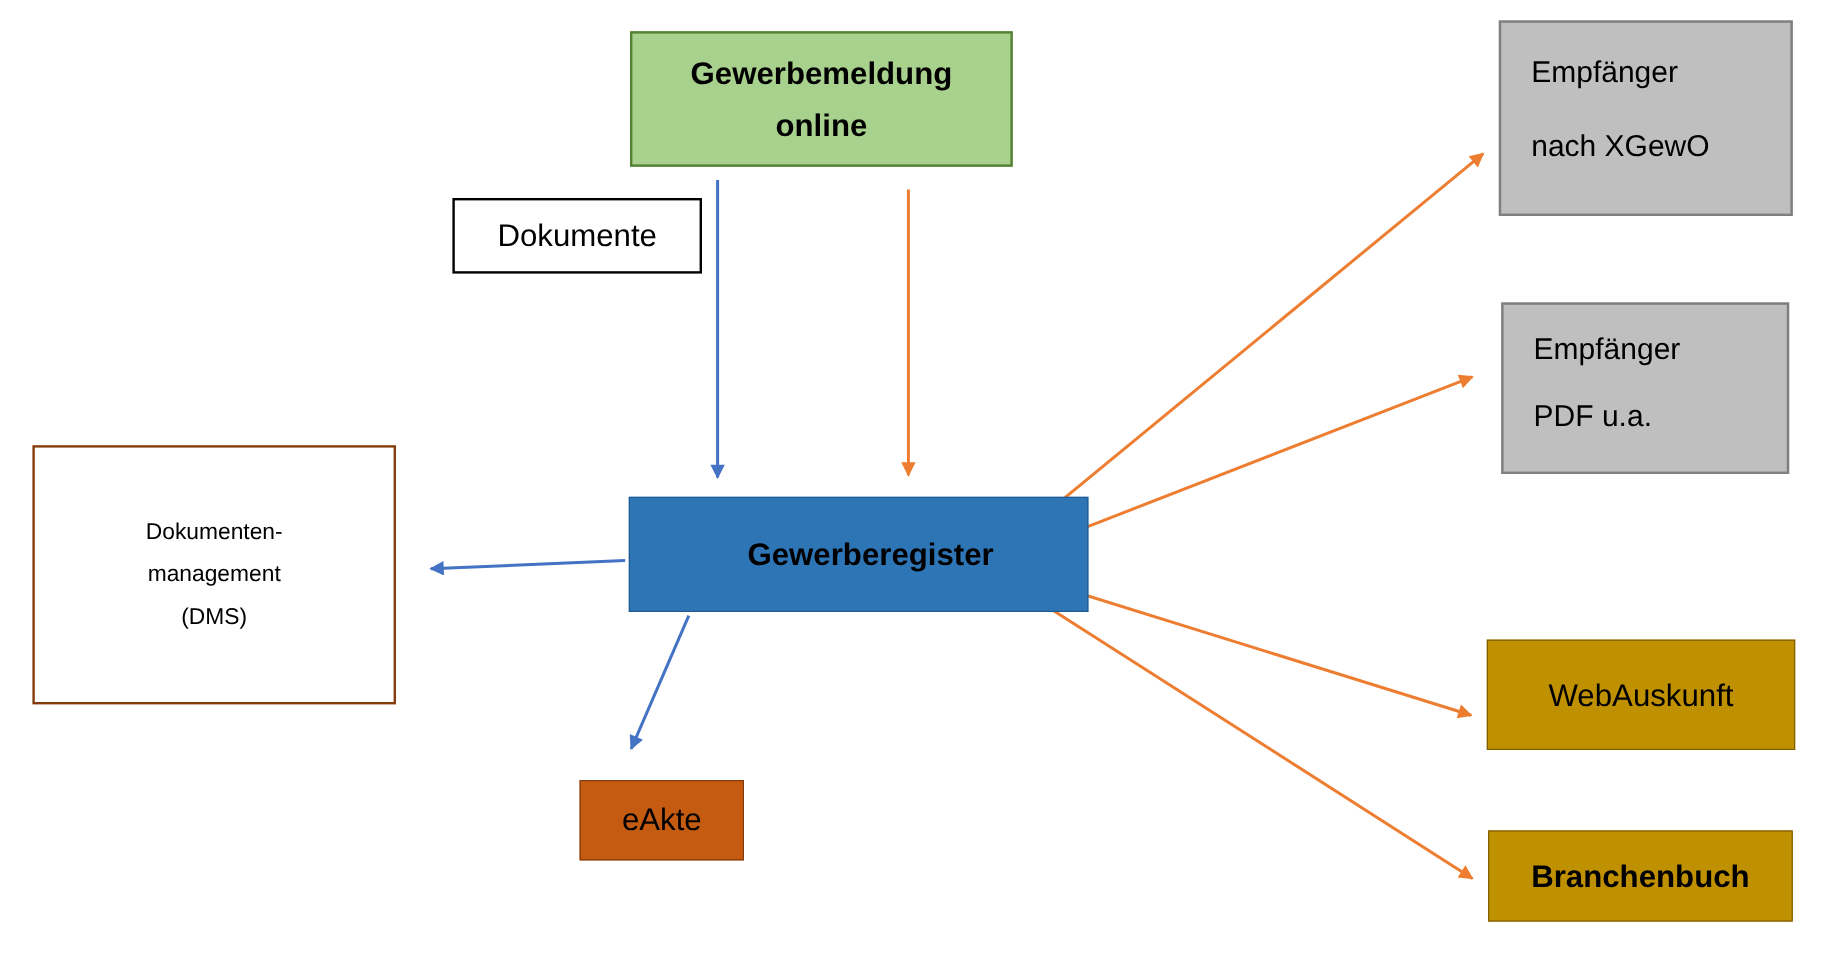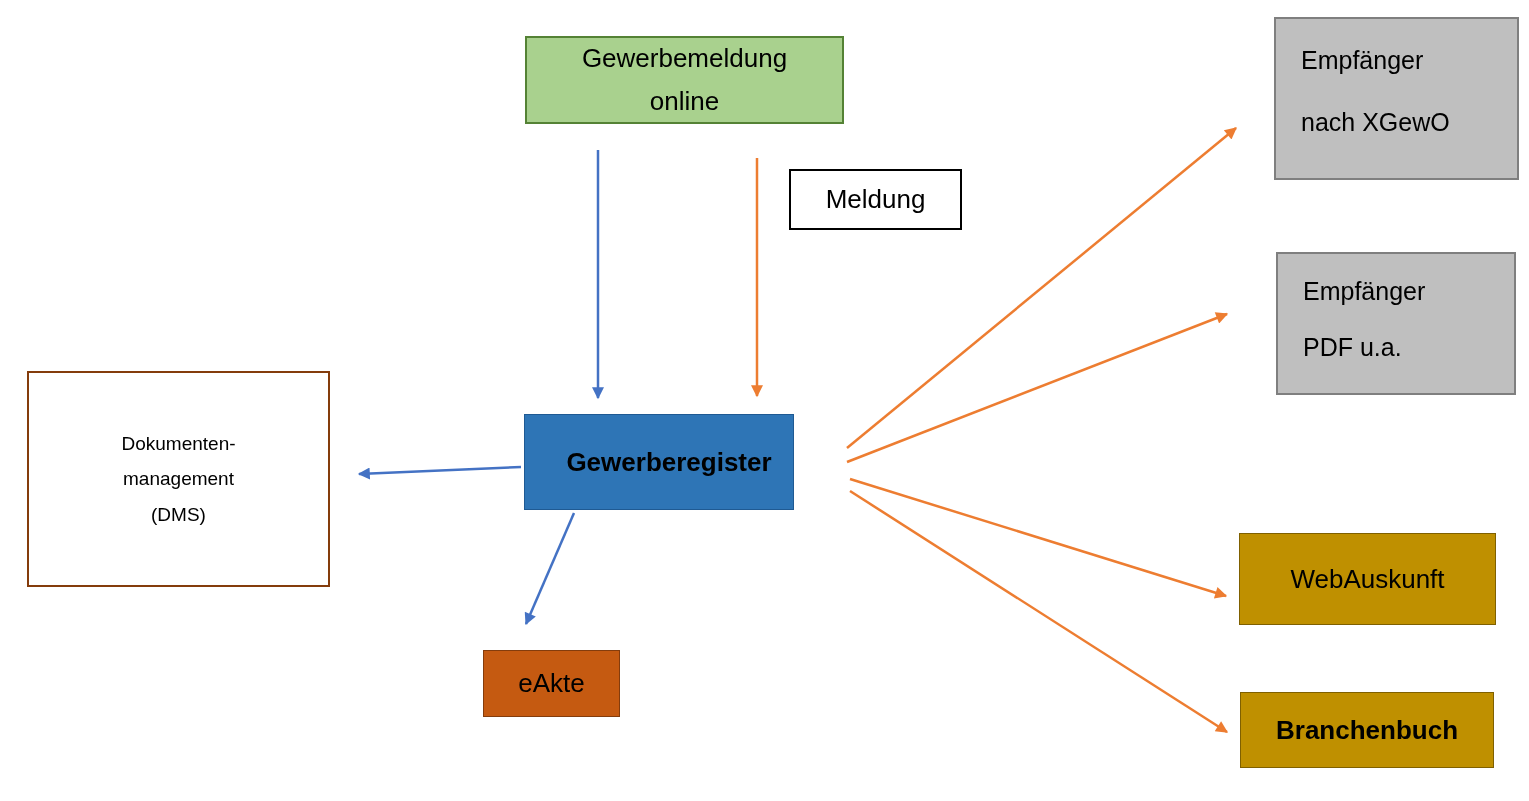--- a/index.html
+++ b/index.html
@@ -31,66 +31,65 @@
     display: flex;
     align-items: center;
     justify-content: center;
     text-align: center;
     white-space: pre-line;
     font-size: 26px;
     line-height: 1.55;
   }
 
   .n-online {
-    left: 525px; top: 36px; width: 319px; height: 88px;
+    left: 525px; top: 26px; width: 319px; height: 113px;
     background: var(--green-fill, #a9d18e);
     border: 2px solid var(--green-border, #548235);
-    font-weight: 400;
+    font-weight: 700;
     line-height: 1.65;
   }
   .n-dokumente {
     left: 377px; top: 165px; width: 208px; height: 63px;
     background: #ffffff;
     border: 2px solid var(--plain-border, #000);
   }
   .n-meldung {
     left: 789px; top: 169px; width: 173px; height: 61px;
     background: #ffffff;
     border: 2px solid var(--plain-border, #000);
   }
   .n-dms {
     left: 27px; top: 371px; width: 303px; height: 216px;
     background: #ffffff;
     border: 2px solid var(--dms-border, #843c0c);
     font-size: 19px;
     line-height: 1.85;
   }
   .n-register {
-    left: 524px; top: 414px; width: 270px; height: 96px;
+    left: 524px; top: 414px; width: 383px; height: 96px;
     background: var(--blue-fill, #2e75b6);
     border: 1px solid var(--blue-border, #1f5a93);
     font-weight: 700;
     padding-left: 20px;
   }
   .n-eakte {
     left: 483px; top: 650px; width: 137px; height: 67px;
     background: var(--orange-fill, #c55a11);
     border: 1px solid var(--orange-border, #843c0c);
     font-weight: 400;
   }
   .n-xgewo, .n-pdf {
     background: var(--gray-fill, #bfbfbf);
     border: 2px solid var(--gray-border, #7f7f7f);
     flex-direction: column;
     align-items: flex-start;
     justify-content: flex-start;
     text-align: left;
     font-size: 25px;
     line-height: 1.2;
-    margin-left: 25px;
   }
   .n-xgewo {
     left: 1249px; top: 17px; width: 245px; height: 163px;
     padding: 26px 0 0 25px;
     gap: 32px;
   }
   .n-pdf {
     left: 1251px; top: 252px; width: 240px; height: 143px;
     padding: 22px 0 0 25px;
     gap: 26px;
@@ -129,22 +128,22 @@
     <line class="ln-blue" x1="574" y1="513" x2="526" y2="624" marker-end="url(#mk-blue)"></line>
     <line class="ln-orange" x1="847" y1="448" x2="1236" y2="128" marker-end="url(#mk-orange)"></line>
     <line class="ln-orange" x1="847" y1="462" x2="1227" y2="314" marker-end="url(#mk-orange)"></line>
     <line class="ln-orange" x1="850" y1="479" x2="1226" y2="596" marker-end="url(#mk-orange)"></line>
     <line class="ln-orange" x1="850" y1="491" x2="1227" y2="732" marker-end="url(#mk-orange)"></line>
   </svg>
 
   <div class="node n-online">Gewerbemeldung
 online</div>
 
+  <div class="node n-dokumente">Dokumente</div>
 
-  <div class="node n-meldung">Meldung</div>
 
   <div class="node n-dms">Dokumenten-
 management
 (DMS)</div>
 
   <div class="node n-register">Gewerberegister</div>
 
   <div class="node n-eakte">eAkte</div>
 
   <div class="node n-xgewo">

